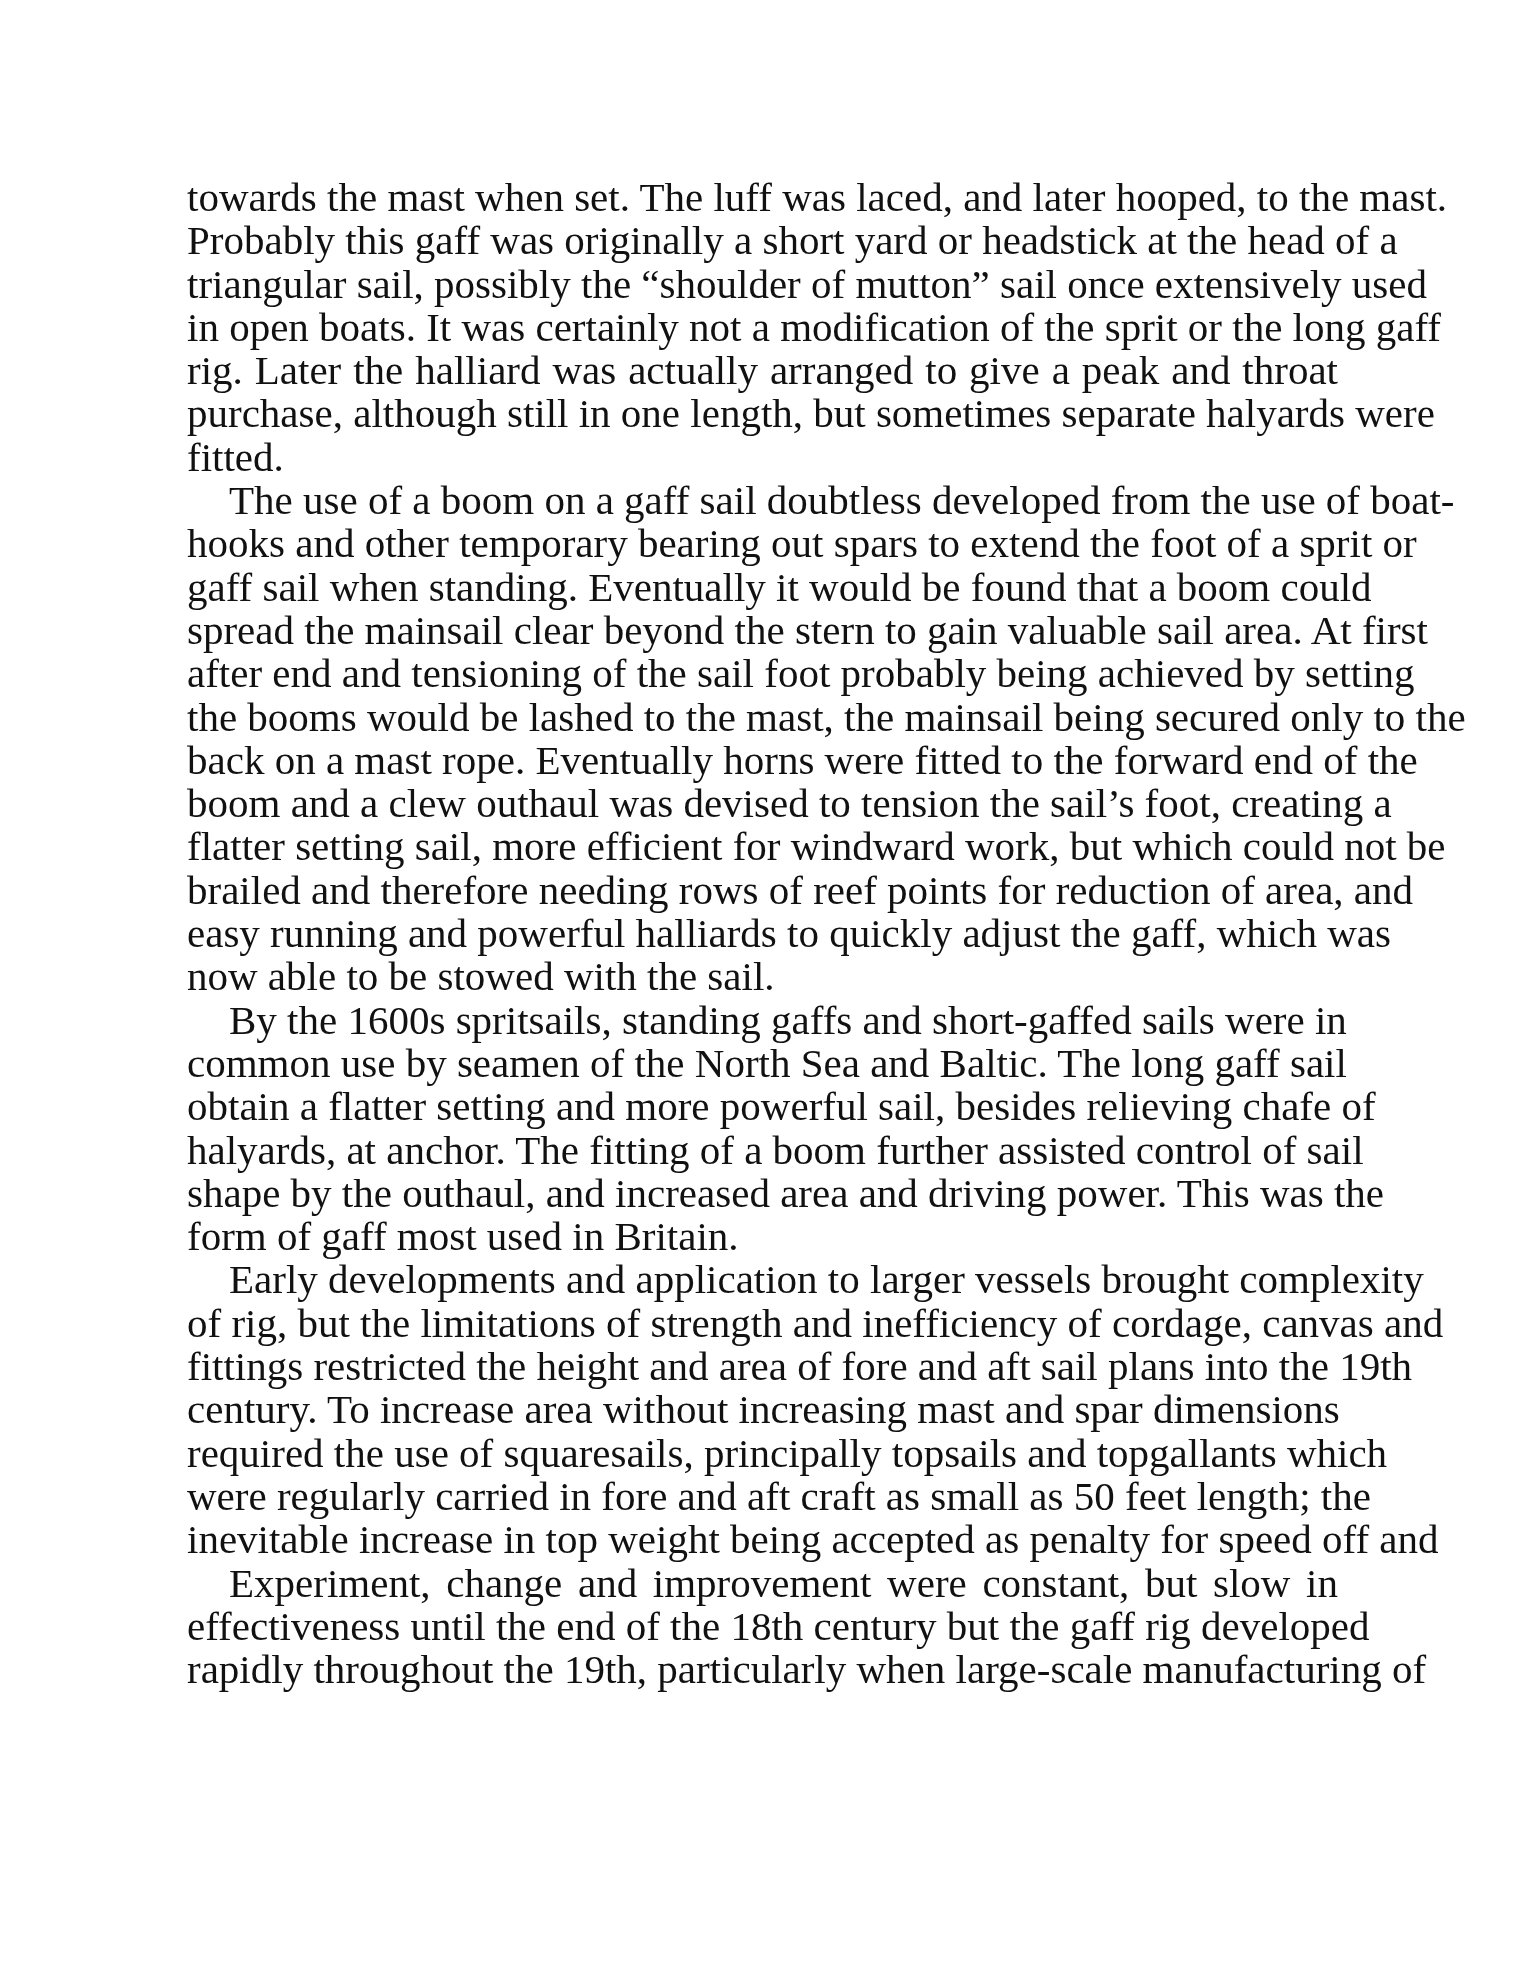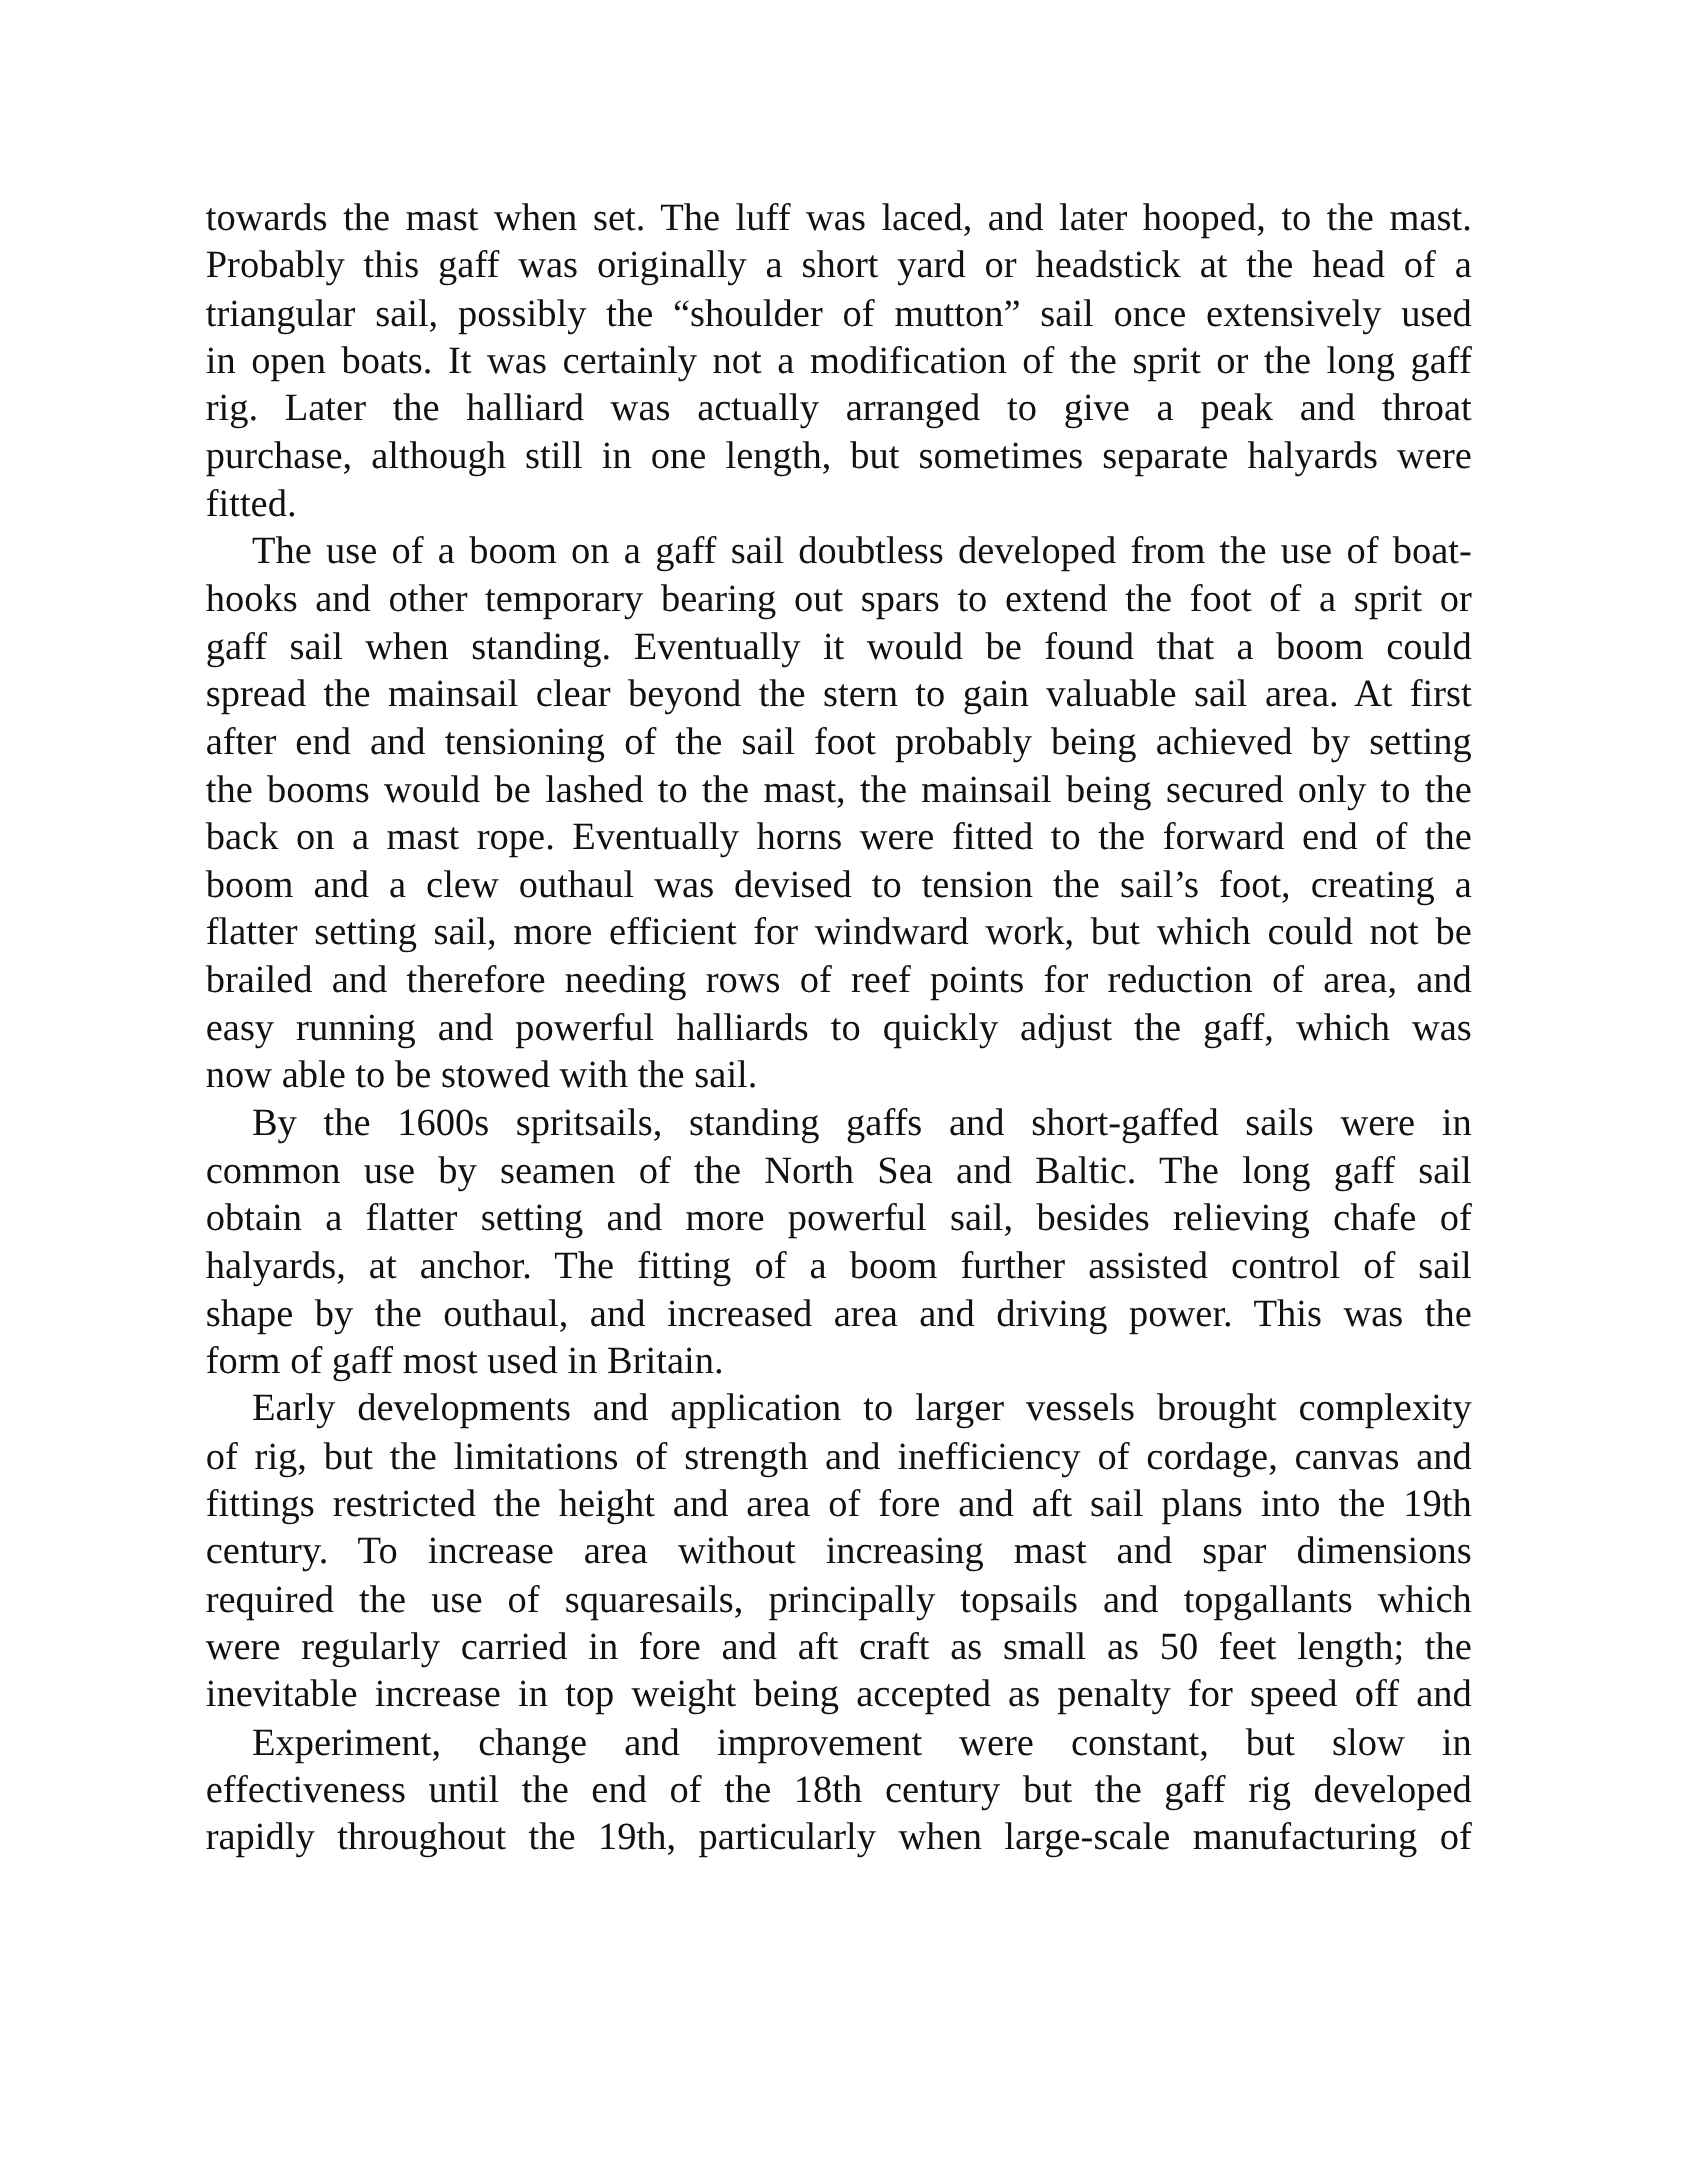--- a/index.html
+++ b/index.html
@@ -18,21 +18,21 @@
     height: 1980px;
     background: #ffffff;
   }
   .textblock {
     position: absolute;
     left: 187px;
     top: 176px;
     width: 1151px;
     color: #111111;
     font-family: "Liberation Serif", "DejaVu Serif", serif;
-    font-size: 35px;
+    font-size: 41px;
     line-height: 43.3px;
     font-kerning: normal;
   }
   .paragraph {
     margin: 0;
     padding: 0;
   }
   .line {
     white-space: nowrap;
     text-align: justify;

